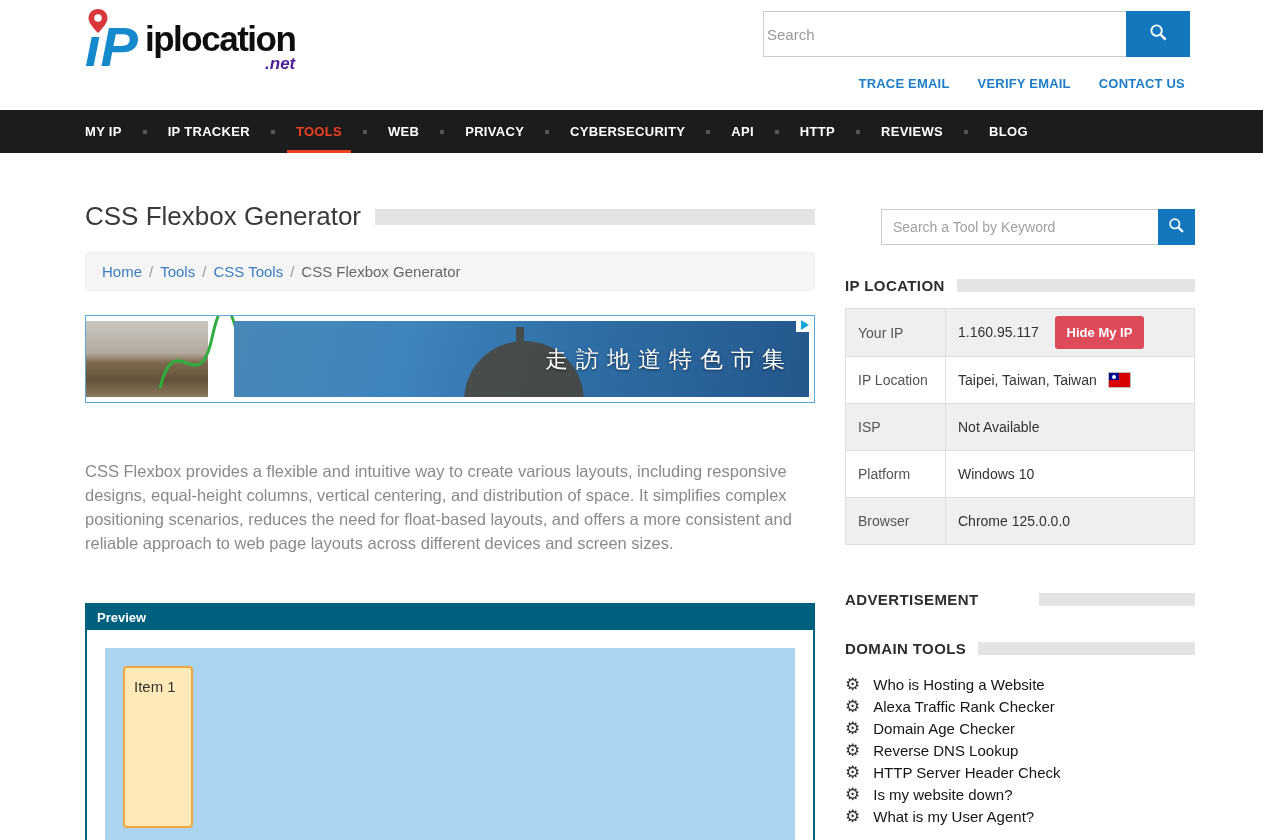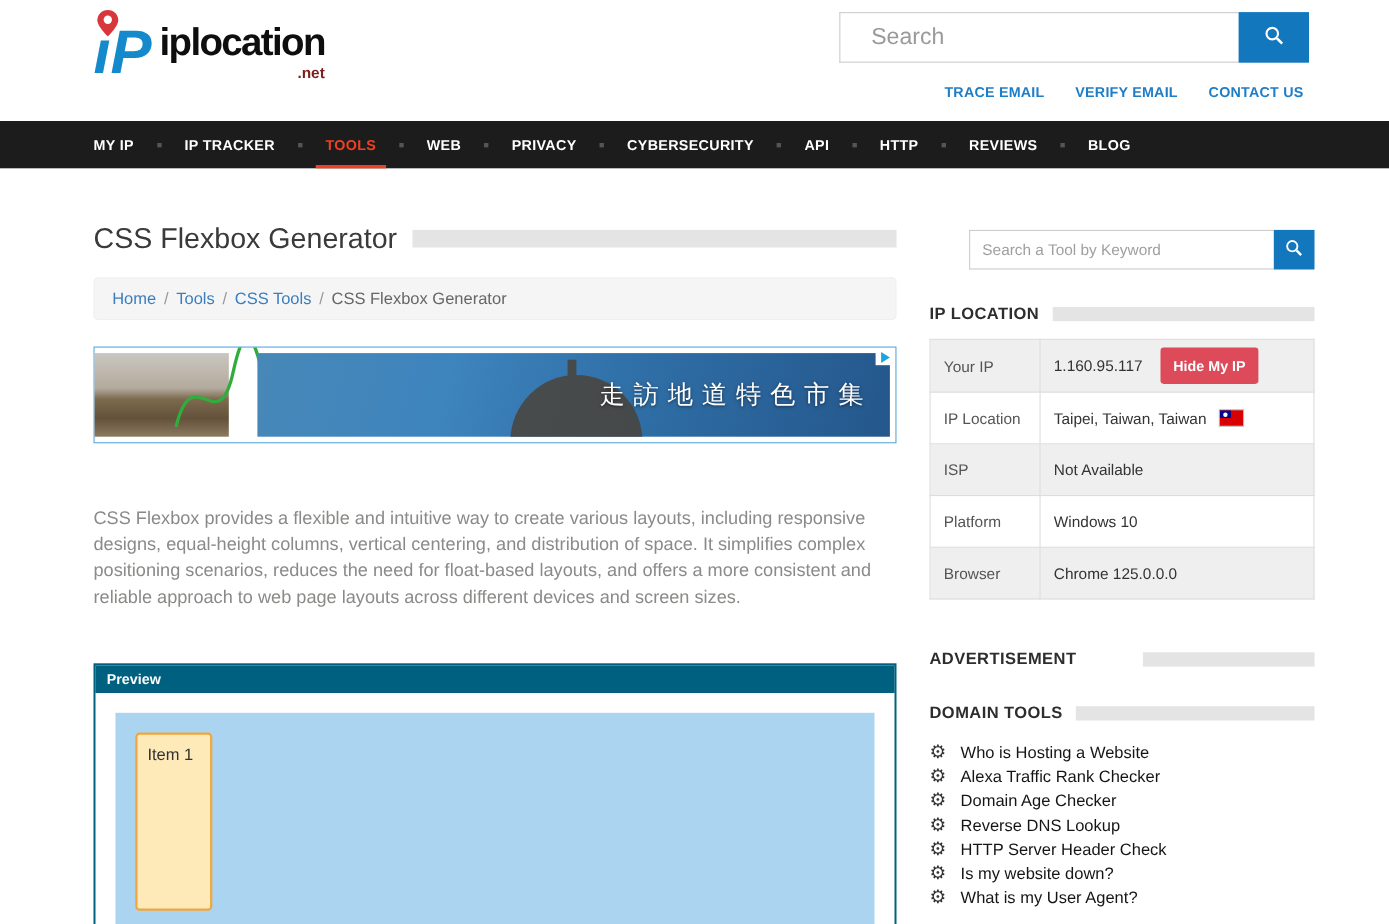--- a/index.html
+++ b/index.html
@@ -5,24 +5,24 @@
   * { box-sizing: border-box; margin: 0; padding: 0; }
   html, body { width: 1263px; height: 840px; overflow: hidden; }
   body { font-family: "Liberation Sans", sans-serif; background: #fff; color: #333; }
 
   
   .top-header { position: relative; height: 110px; background: #fff; }
 
   .logo { position: absolute; left: 85px; top: 8px; display: flex; align-items: flex-start; cursor: pointer; }
   .logo-wordmark { position: relative; margin-left: 2px; }
   .logo-word { font-size: 35px; font-weight: bold; color: #0e0e0e; letter-spacing: -1.5px; line-height: 62px; }
-  .logo-net { position: absolute; right: 0; bottom: -4px; color: #7f1d1d; font-weight: bold; font-size: 14px; }
+  .logo-net { position: absolute; right: 0; bottom: -4px; color: #4c1d95; font-weight: bold; font-size: 17px; font-style: italic; }
 
   .header-search { position: absolute; top: 11px; right: 73px; width: 427px; height: 46px; display: flex; }
-  .header-search input { flex: 1; border: 1px solid #ccc; border-right: none; padding: 0 28px; font-size: 21px; color: #555; outline: none; font-family: "Liberation Sans", sans-serif; }
+  .header-search input { flex: 1; border: 1px solid #ccc; border-right: none; padding: 0 3px; font-size: 15px; color: #555; outline: none; font-family: "Liberation Sans", sans-serif; }
   .header-search input::placeholder { color: #9a9a9a; }
   .search-btn { width: 64px; background: #1277bd; border: none; display: flex; align-items: center; justify-content: center; cursor: pointer; }
 
   .header-links { position: absolute; top: 76px; right: 78px; display: flex; gap: 28px; }
   .header-links span { font-size: 13px; font-weight: bold; color: #1d7dc6; cursor: pointer; letter-spacing: 0.2px; }
 
   
   .main-nav { height: 43px; background: #1c1c1c; display: flex; align-items: stretch; padding-left: 85px; }
   .main-nav ul { display: flex; list-style: none; }
   .main-nav li { position: relative; display: flex; align-items: center; padding: 0 23px; color: #fff; font-size: 13px; font-weight: bold; letter-spacing: 0.3px; cursor: pointer; }

